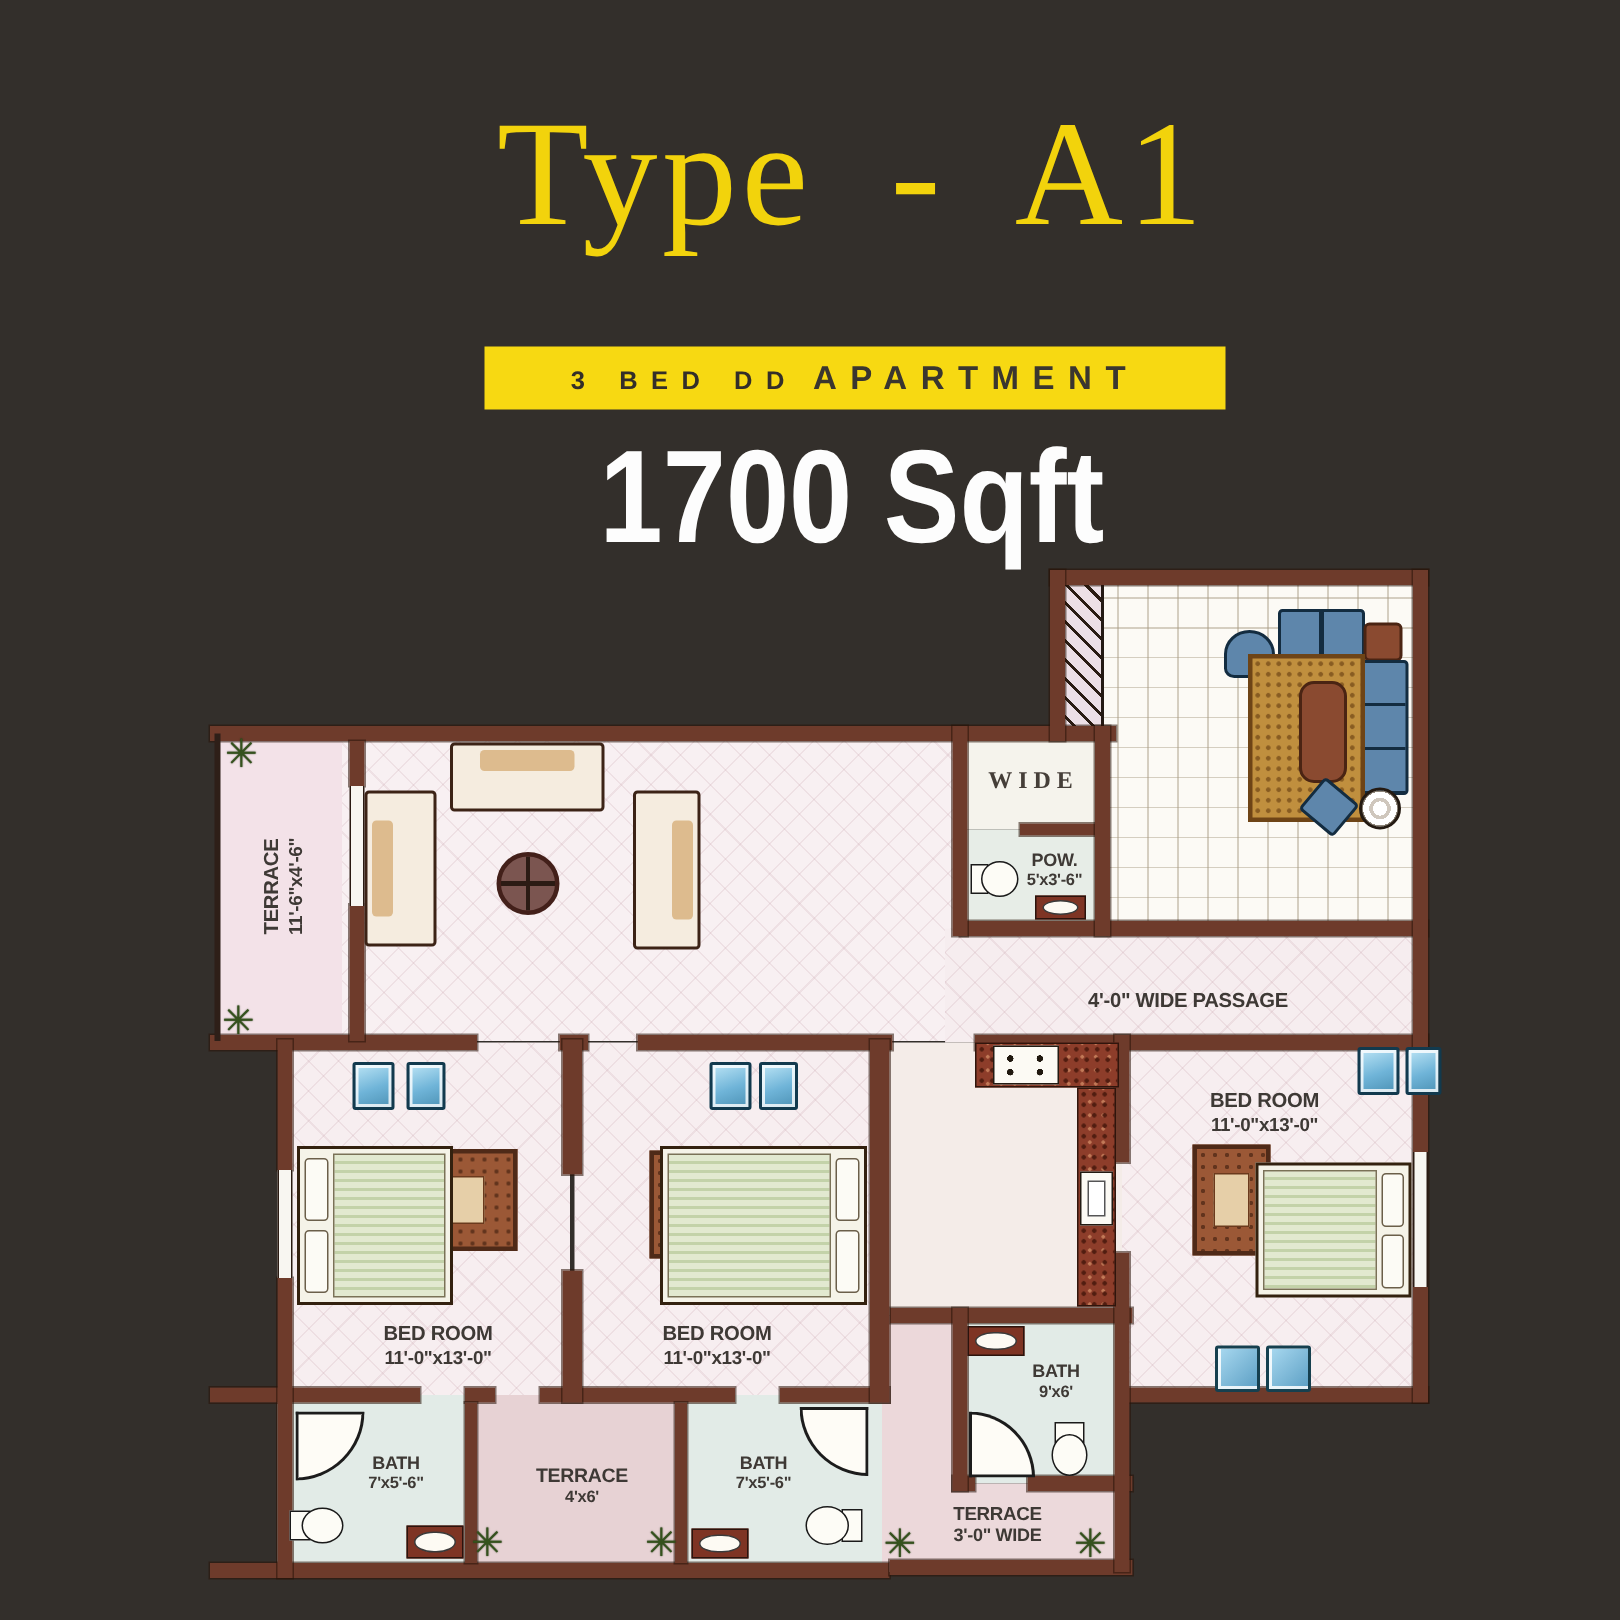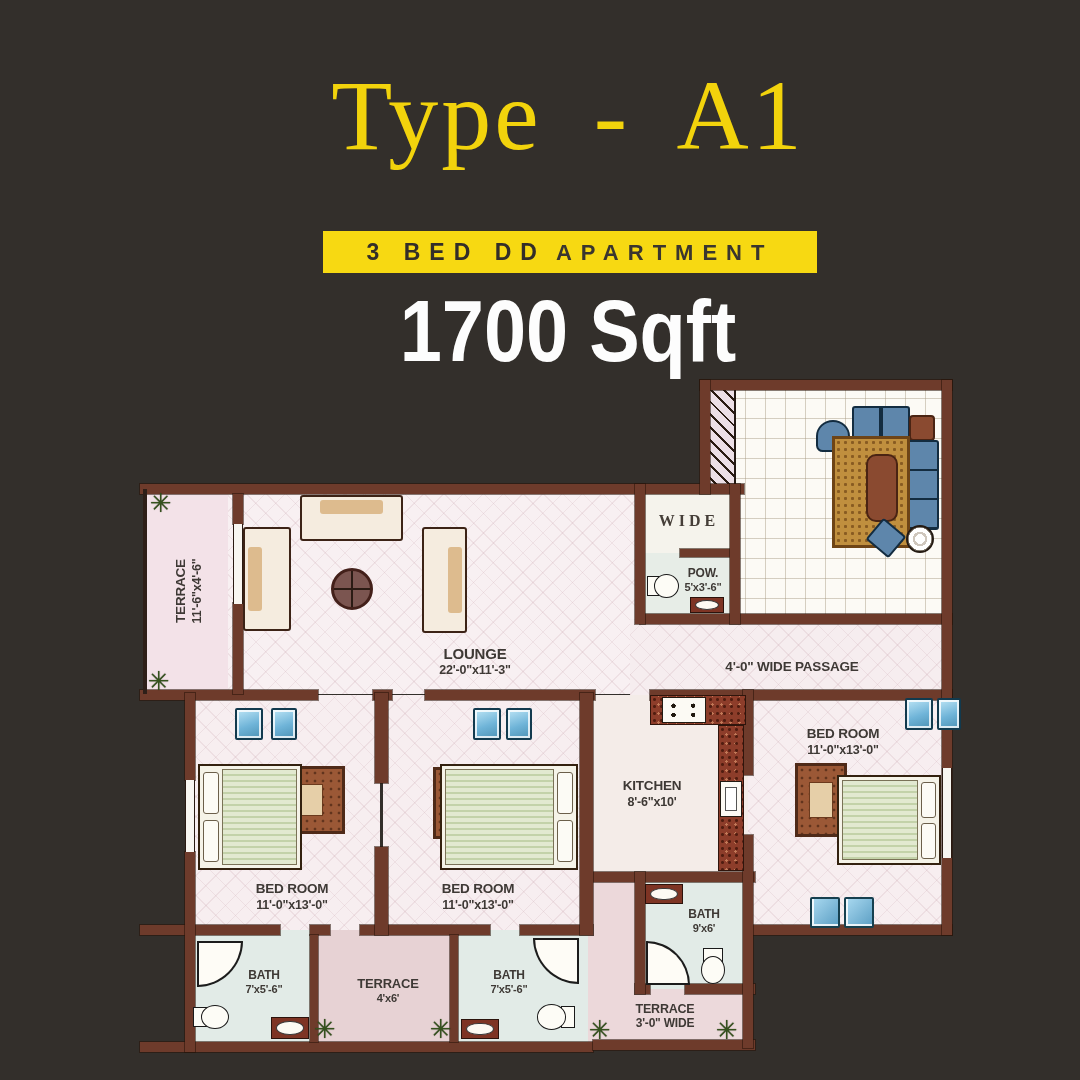--- a/index.html
+++ b/index.html
@@ -6,21 +6,21 @@
   html,body { width:1080px; height:1080px; }
   body { font-family:"Liberation Sans", sans-serif; background:#332f2b; position:relative; overflow:hidden; }
   .poster { position:absolute; inset:0; background:#332f2b; }
 
   
   .title { position:absolute; left:28px; top:58px; width:1080px; text-align:center;
            font-family:"Liberation Serif", serif; font-size:100px; font-weight:400;
            color:#f2d30c; letter-spacing:3px; word-spacing:24px; }
   .banner { position:absolute; left:323px; top:231px; width:494px; height:42px;
             background:#f7d912; text-align:center; line-height:42px; white-space:nowrap; }
-  .banner .b1 { font-weight:700; color:#332e29; font-size:23px; letter-spacing:9px; }
+  .banner .b1 { font-weight:700; color:#332e29; font-size:17px; letter-spacing:9px; }
   .banner .b2 { font-weight:700; color:#3a362f; font-size:22px; letter-spacing:9px; margin-left:10px; }
   .area { position:absolute; left:28px; top:280px; width:1080px; text-align:center;
           font-size:88px; font-weight:700; color:#fdfdfd; letter-spacing:0;
           transform:scaleX(.86); transform-origin:center; }
 
   
   .plan { position:absolute; left:140px; top:378px; width:812px; height:692px; }
   .f, .w, .shape { position:absolute; display:block; }
   .w { background:#6e3b2b; outline:1px solid rgba(40,18,8,.55); }
   .edge { position:absolute; background:#2e1f18; }
@@ -257,24 +257,20 @@
     <span class="plant" style="left:8px;top:290px;">✳</span>
     <span class="plant" style="left:174px;top:638px;">✳</span>
     <span class="plant" style="left:290px;top:638px;">✳</span>
     <span class="plant" style="left:449px;top:639px;">✳</span>
     <span class="plant" style="left:576px;top:639px;">✳</span>
 
     <div class="rlabel vwrap" style="left:-35px;top:196px;width:170px;height:34px;">
       <div class="rname">TERRACE</div>
       <div class="rdims">11'-6"x4'-6"</div>
     </div>
-    <div class="rlabel lg" style="left:245px;top:268px;width:180px;">
-      <div class="rname">LOUNGE</div>
-      <div class="rdims">22'-0"x11'-3"</div>
-    </div>
     <div class="rlabel" style="left:508px;top:135px;width:82px;">
       <div class="openlbl">WIDE</div>
     </div>
     <div class="rlabel sm" style="left:527px;top:187px;width:72px;">
       <div class="rname">POW.</div>
       <div class="rdims">5'x3'-6"</div>
     </div>
     <div class="rlabel" style="left:547px;top:281px;width:210px;">
       <div class="rname">4'-0" WIDE PASSAGE</div>
     </div>
@@ -283,24 +279,20 @@
       <div class="rdims">11'-0"x13'-0"</div>
     </div>
     <div class="rlabel" style="left:248px;top:503px;width:180px;">
       <div class="rname">BED ROOM</div>
       <div class="rdims">11'-0"x13'-0"</div>
     </div>
     <div class="rlabel" style="left:613px;top:348px;width:180px;">
       <div class="rname">BED ROOM</div>
       <div class="rdims">11'-0"x13'-0"</div>
     </div>
-    <div class="rlabel" style="left:432px;top:400px;width:160px;">
-      <div class="rname">KITCHEN</div>
-      <div class="rdims">8'-6"x10'</div>
-    </div>
     <div class="rlabel sm" style="left:74px;top:589px;width:100px;">
       <div class="rname">BATH</div>
       <div class="rdims">7'x5'-6"</div>
     </div>
     <div class="rlabel sm" style="left:188px;top:598px;width:120px;">
       <div class="rname" style="font-size:13px;">TERRACE</div>
       <div class="rdims">4'x6'</div>
     </div>
     <div class="rlabel sm" style="left:319px;top:589px;width:100px;">
       <div class="rname">BATH</div>

